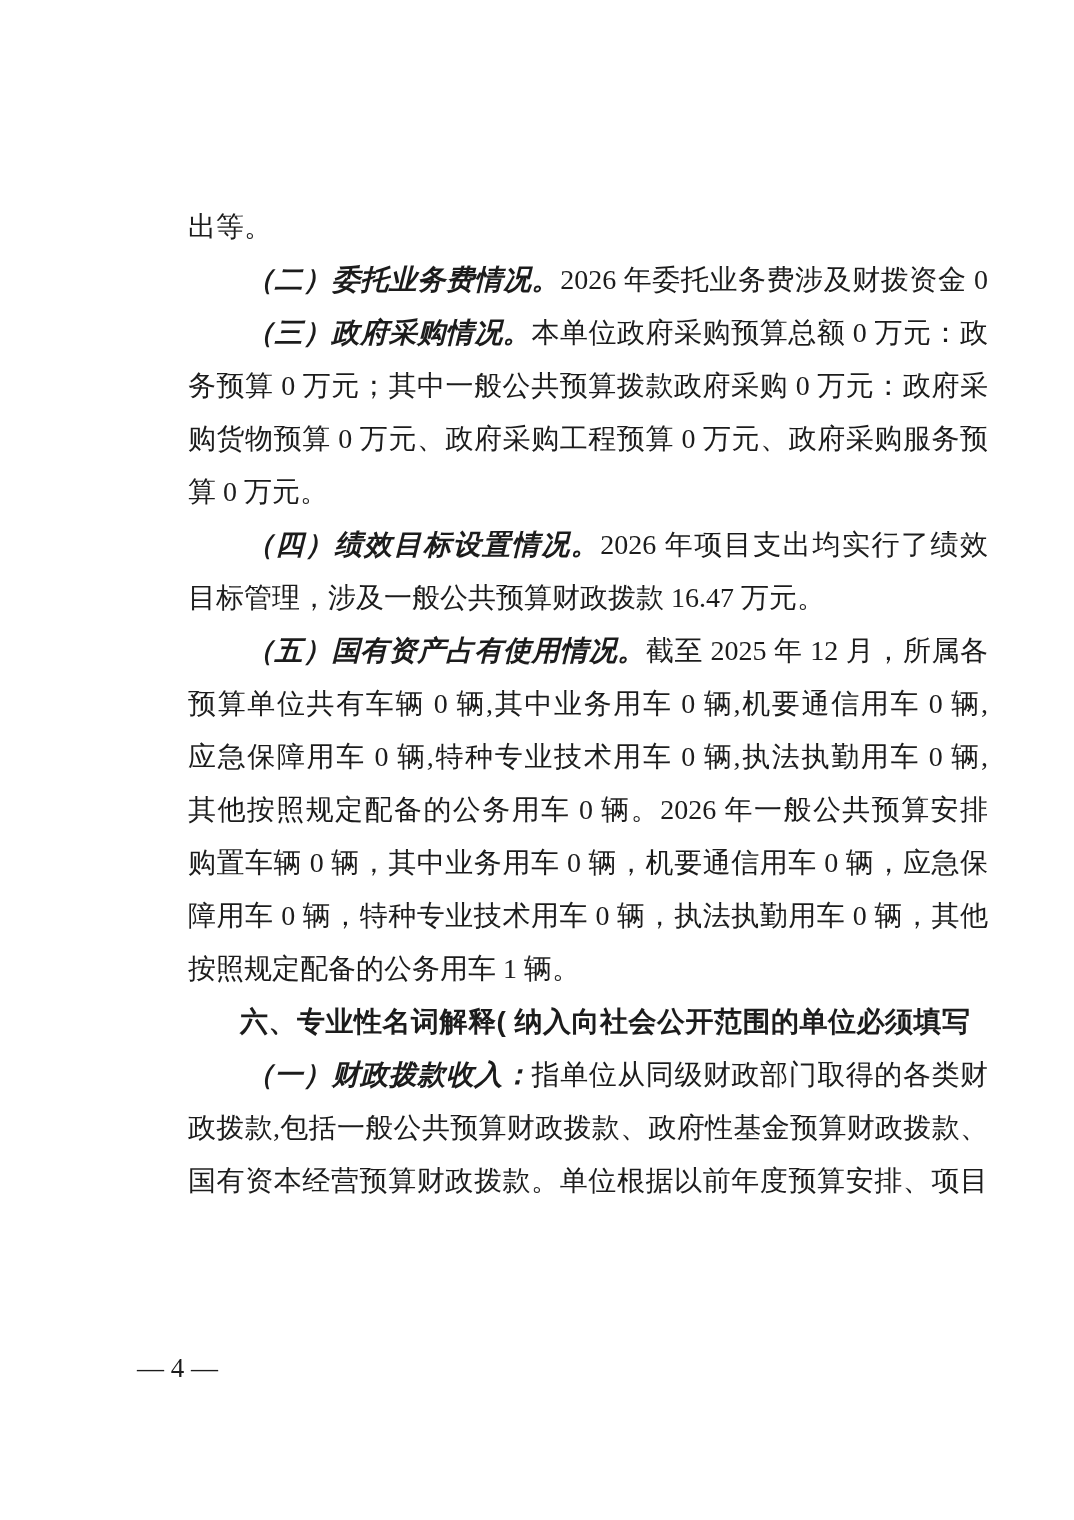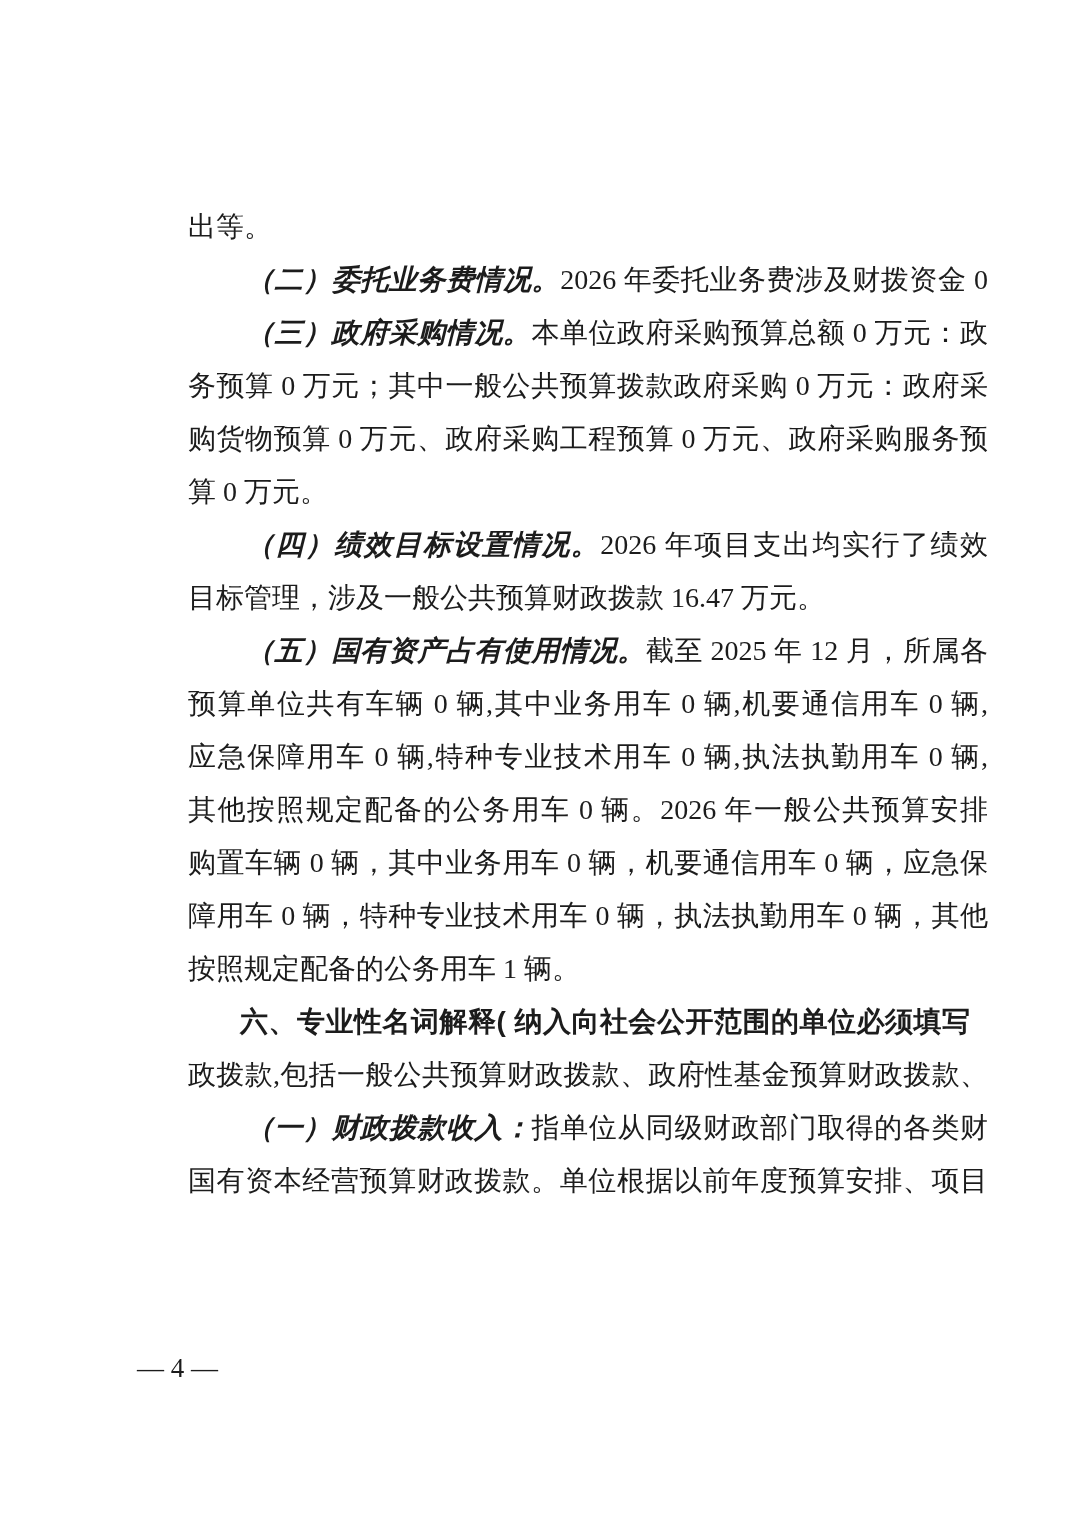--- a/index.html
+++ b/index.html
@@ -97,22 +97,22 @@
     <div class="line"><span class="txt">其他按照规定配备的公务用车 0 辆。2026 年一般公共预算安排</span></div>
 
     <div class="line"><span class="txt">购置车辆 0 辆，其中业务用车 0 辆，机要通信用车 0 辆，应急保</span></div>
 
     <div class="line"><span class="txt">障用车 0 辆，特种专业技术用车 0 辆，执法执勤用车 0 辆，其他</span></div>
 
     <div class="line end"><span class="txt">按照规定配备的公务用车 1 辆。</span></div>
 
     <div class="line heading"><span class="txt">六、专业性名词解释( 纳入向社会公开范围的单位必须填写 )</span></div>
 
+    <div class="line indent"><span class="lead">（一）财政拨款收入：</span><span class="txt">指单位从同级财政部门取得的各类财</span></div>
+
     <div class="line"><span class="txt">政拨款,包括一般公共预算财政拨款、政府性基金预算财政拨款、</span></div>
-
-    <div class="line indent"><span class="lead">（一）财政拨款收入：</span><span class="txt">指单位从同级财政部门取得的各类财</span></div>
 
     <div class="line"><span class="txt">国有资本经营预算财政拨款。单位根据以前年度预算安排、项目</span></div>
 
   </div>
 
   <div class="footer">— 4 —</div>
 </div>
 
 </body></html>

